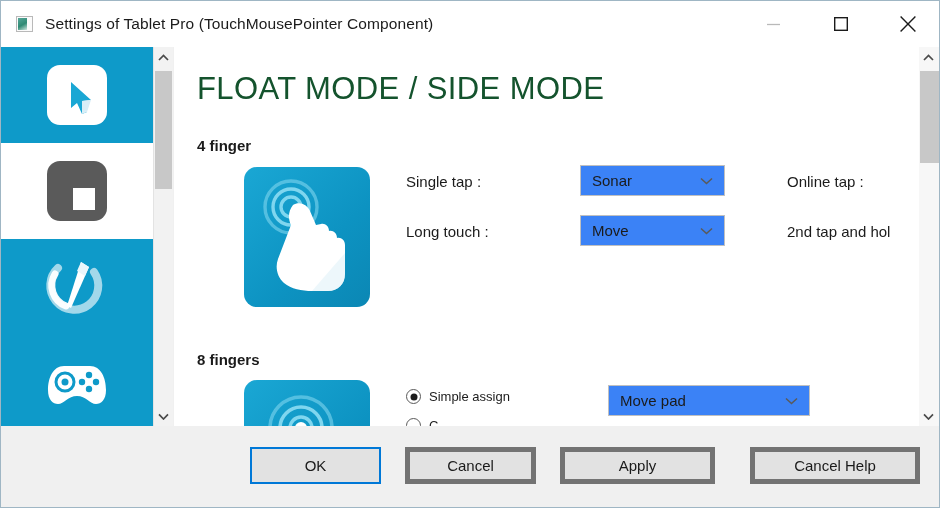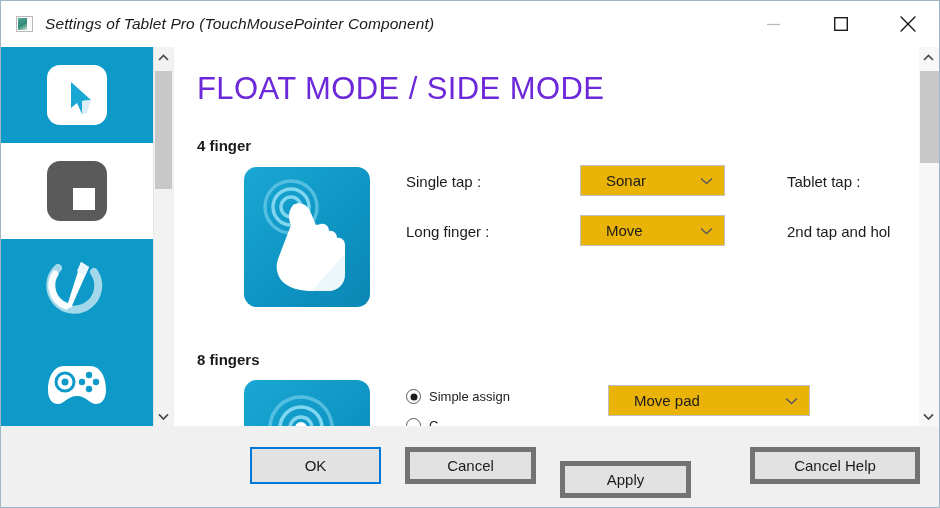--- a/index.html
+++ b/index.html
@@ -27,21 +27,20 @@
 
   
   .titlebar {
     position: absolute;
     left: 0; top: 0;
     width: 940px;
     height: 46px;
     background: #ffffff;
     display: flex;
     align-items: center;
-    font-style: italic;
   }
   .title-icon {
     width: 17px;
     height: 16px;
     margin-left: 15px;
     margin-right: 12px;
     border: 1px solid #b9b9b9;
     background: #fbfbfb;
     box-sizing: border-box;
     position: relative;
@@ -159,21 +158,21 @@
     left: 173px; top: 46px;
     width: 745px;
     height: 379px;
     background: #ffffff;
     overflow: hidden;
   }
   .page-title {
     position: absolute;
     left: 23px; top: 24px;
     font-size: 31px;
-    color: #6d28d9;
+    color: #14532d;
     letter-spacing: 0.4px;
     white-space: nowrap;
   }
   .group-label {
     position: absolute;
     font-size: 15px;
     font-weight: bold;
     color: #1b1b1b;
     white-space: nowrap;
   }
@@ -195,26 +194,26 @@
     color: #1b1b1b;
     white-space: nowrap;
   }
   .fl-single { left: 232px; top: 126px; }
   .fl-long   { left: 232px; top: 176px; }
   .fl-double { left: 613px; top: 126px; }
   .fl-2ndtap { left: 613px; top: 176px; }
 
   .combo {
     position: absolute;
-    background: #eab308;
+    background: #3b82f6;
     border: 1px solid #c0c0c0;
     box-sizing: border-box;
     display: flex;
     align-items: center;
-    padding-left: 25px;
+    padding-left: 11px;
   }
   .combo-text {
     font-size: 15px;
     color: #1b1b1b;
     white-space: nowrap;
   }
   .combo-arrow {
     position: absolute;
     right: 11px;
     top: 50%;
@@ -296,21 +295,21 @@
     display: flex;
     align-items: center;
     justify-content: center;
     padding: 0;
   }
   .btn.primary {
     border: 2px solid #0078d7;
   }
   .b-ok     { left: 249px; top: 21px; width: 131px; }
   .b-cancel { left: 404px; top: 21px; width: 131px; }
-  .b-apply  { left: 559px; top: 21px; width: 131px; margin-top: 14px; }
+  .b-apply  { left: 559px; top: 21px; width: 155px; }
   .b-help   { left: 749px; top: 21px; width: 170px; }
 </style>
 </head>
 <body>
 
 <div class="window">
 
   <div class="titlebar">
     <div class="title-icon"></div>
     <div class="title-text">Settings of Tablet Pro (TouchMousePointer Component)</div>
@@ -400,22 +399,22 @@
       <svg width="126" height="140" viewBox="0 0 126 140">
         <circle cx="47" cy="40" r="10" fill="none" stroke="#7fd6ef" stroke-width="3.4"></circle>
         <circle cx="47" cy="40" r="18" fill="none" stroke="#7fd6ef" stroke-width="3.4"></circle>
         <circle cx="47" cy="40" r="26" fill="none" stroke="#7fd6ef" stroke-width="3.4" stroke-opacity="0.6"></circle>
         <path d="M49 38 C44 44 44 52 47 58 L34 92 C31 100 33 110 40 116 C47 122 58 124 68 124 L84 124 C94 124 101 117 101 107 L101 78 C101 73 97 70 93 71 C93 66 89 63 85 64 C85 59 81 56 77 57 L72 58 L66 44 C63 37 55 34 49 38 Z" fill="#ffffff"></path>
         <path d="M101 86 L101 107 C101 117 94 124 84 124 L68 124 Z" fill="#dff0f8" fill-opacity="0.55"></path>
       </svg>
     </div>
 
     <div class="field-label fl-single">Single tap :</div>
-    <div class="field-label fl-long">Long finger :</div>
-    <div class="field-label fl-double">Tablet tap :</div>
+    <div class="field-label fl-long">Long touch :</div>
+    <div class="field-label fl-double">Online tap :</div>
     <div class="field-label fl-2ndtap">2nd tap and hol</div>
 
     <div class="combo cb-single">
       <span class="combo-text">Sonar</span>
       <span class="combo-arrow">
         <svg width="13" height="8" viewBox="0 0 13 8" fill="none">
             <polyline points="1,1.5 6.5,6.6 12,1.5" stroke="#5a5a5a" stroke-width="1.5"></polyline>
           </svg>
       </span>
     </div>

